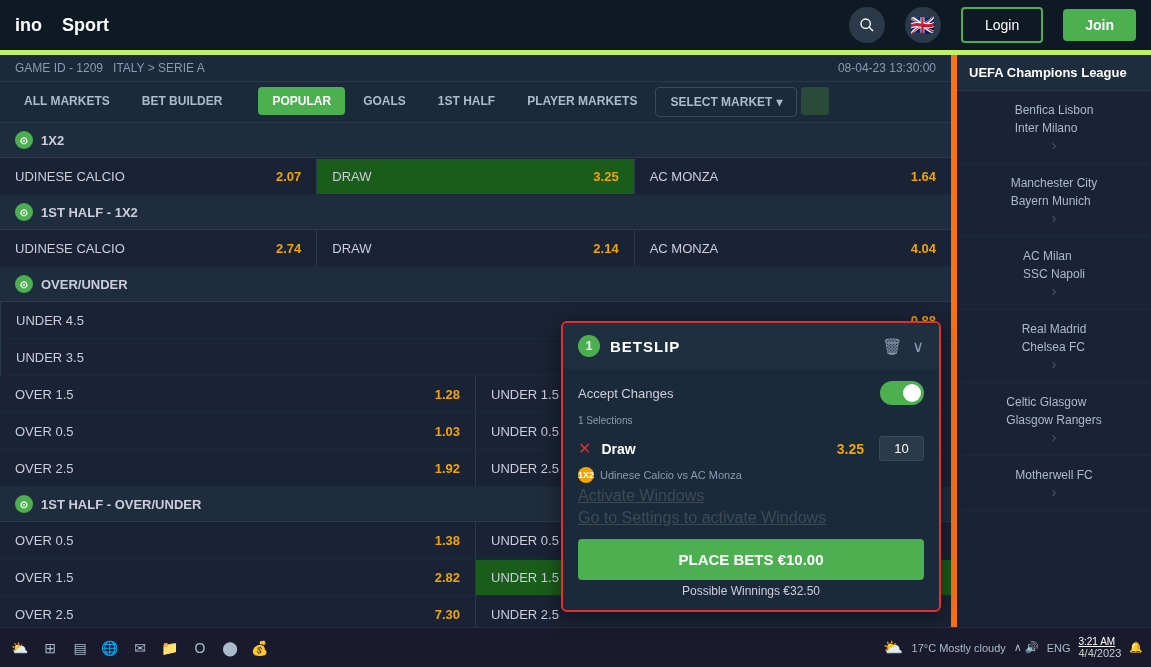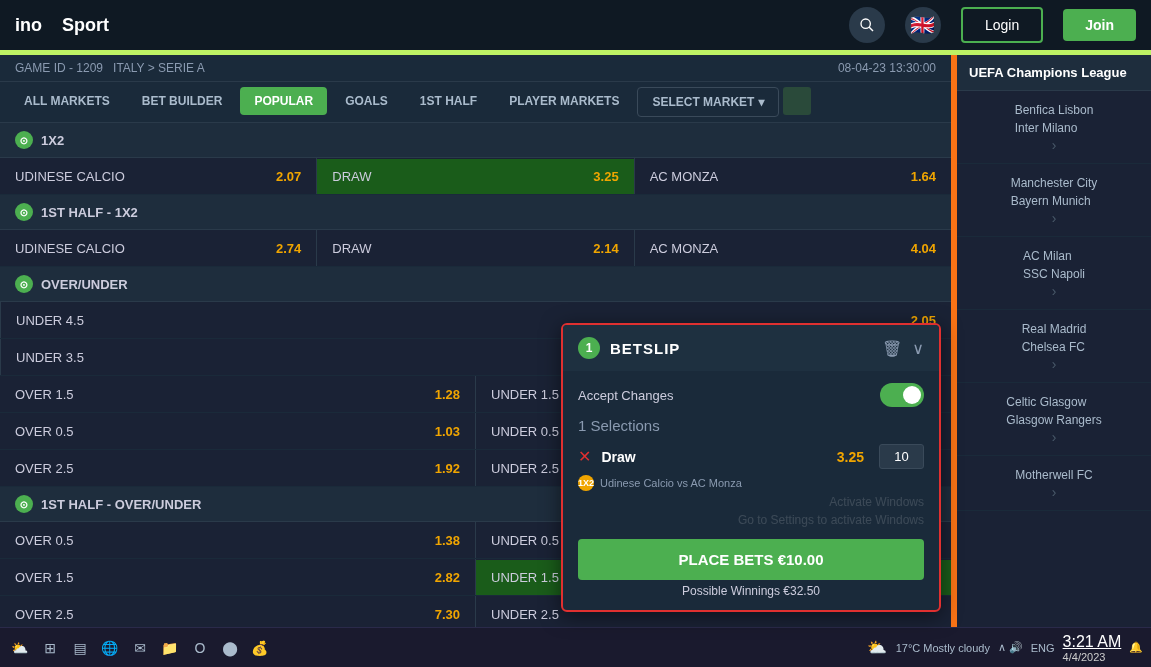--- a/index.html
+++ b/index.html
@@ -101,20 +101,21 @@
       font-weight: bold;
       cursor: pointer;
       color: #aabbcc;
       background: transparent;
       border: none;
       white-space: nowrap;
     }
     .market-tab.active {
       background: #4caf50;
       color: #fff;
+      margin-left: 18px;
     }
     .market-tab.select {
       background: transparent;
       border: 1px solid #3a4a5a;
       color: #aabbcc;
       display: flex; align-items: center; gap: 4px;
     }
     .market-tab-box {
       width: 28px; height: 28px;
       background: #2a4a3a;
@@ -269,21 +270,21 @@
     }
     .toggle-on::after {
       content: '';
       position: absolute;
       right: 3px; top: 3px;
       width: 18px; height: 18px;
       background: #fff;
       border-radius: 50%;
     }
     .selections-count {
-      font-size: 15px;
+      font-size: 10px;
       color: #8a9ab0;
       margin-bottom: 10px;
     }
     .bet-selection-row {
       display: flex;
       align-items: center;
       gap: 10px;
       margin-bottom: 6px;
     }
     .bet-x-icon {
@@ -322,24 +323,25 @@
       margin-bottom: 4px;
     }
     .bet-info-icon {
       width: 16px; height: 16px;
       border-radius: 50%;
       background: #f0a500;
       display: flex; align-items: center; justify-content: center;
       font-size: 9px; font-weight: bold; color: #fff;
     }
     .watermark-text {
-      font-size: 12px;
+      font-size: 16px;
       color: rgba(255,255,255,0.15);
-      text-align: right;
+      text-align: left;
       margin: 4px 0;
+      text-decoration: underline;
     }
     .place-bets-btn {
       width: 100%;
       background: #4caf50;
       border: none;
       color: #fff;
       padding: 12px;
       border-radius: 4px;
       font-size: 15px;
       font-weight: bold;
@@ -487,21 +489,21 @@
       </div>
 
       <div class="section-header">
         <div class="section-icon">⊙</div>
         <span>OVER/UNDER</span>
       </div>
       <div class="bet-row">
         <div class="bet-divider"></div>
         <div class="bet-cell">
           <span>UNDER 4.5</span>
-          <span class="bet-value">2.05</span>
+          <span class="bet-value">0.88</span>
         </div>
       </div>
       <div class="bet-row">
         <div class="bet-divider"></div>
         <div class="bet-cell">
           <span>UNDER 3.5</span>
           <span class="bet-value"></span>
         </div>
       </div>
       <div class="bet-row">
@@ -671,18 +673,18 @@
   <div class="taskbar-icon">O</div>
   <div class="taskbar-icon">⬤</div>
   <div class="taskbar-icon">💰</div>
   <div class="taskbar-spacer"></div>
   <div class="taskbar-right">
     <span class="weather-icon">⛅</span>
     <span>17°C  Mostly cloudy</span>
     <span>∧ 🔊</span>
     <span>ENG</span>
     <div>
-      <div style="font-size:16px;color:#fff;text-decoration:underline;">3:21 AM</div>
+      <div style="font-size:10px;color:#fff;text-decoration:underline;">3:21 AM</div>
       <div style="font-size:11px;color:#ccc;">4/4/2023</div>
     </div>
     <span>🔔</span>
   </div>
 </div>
 
 </body></html>

